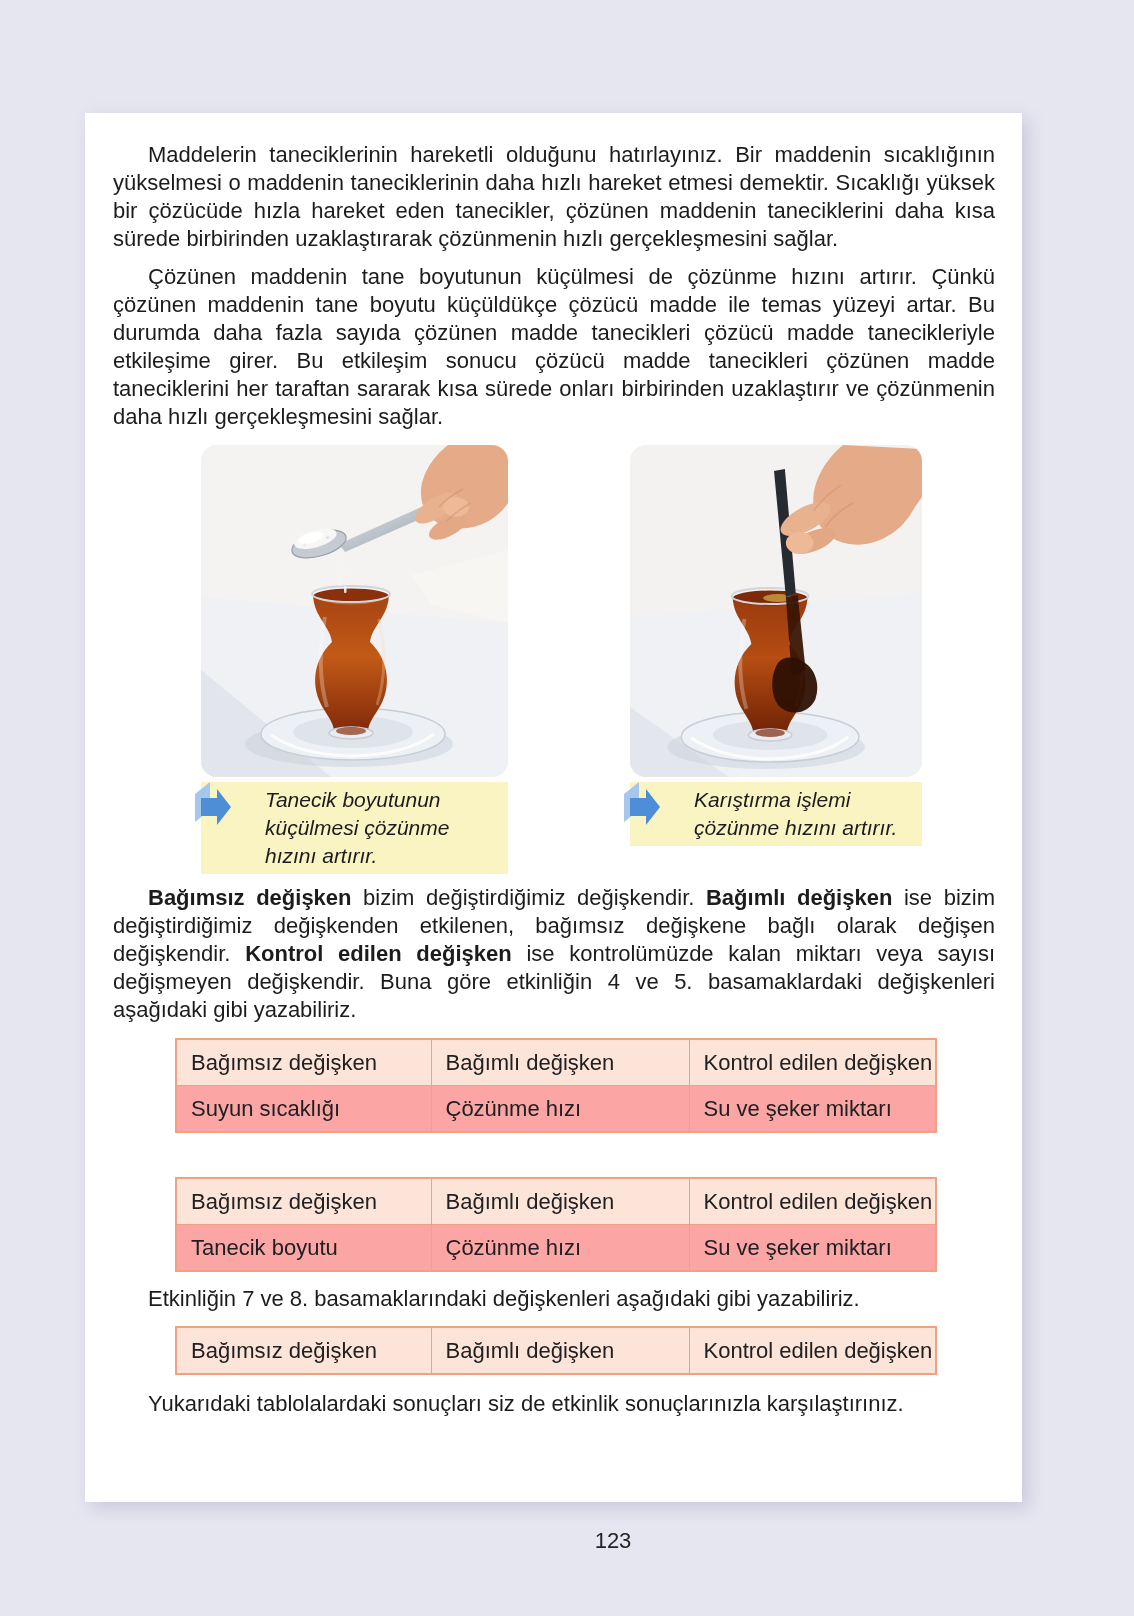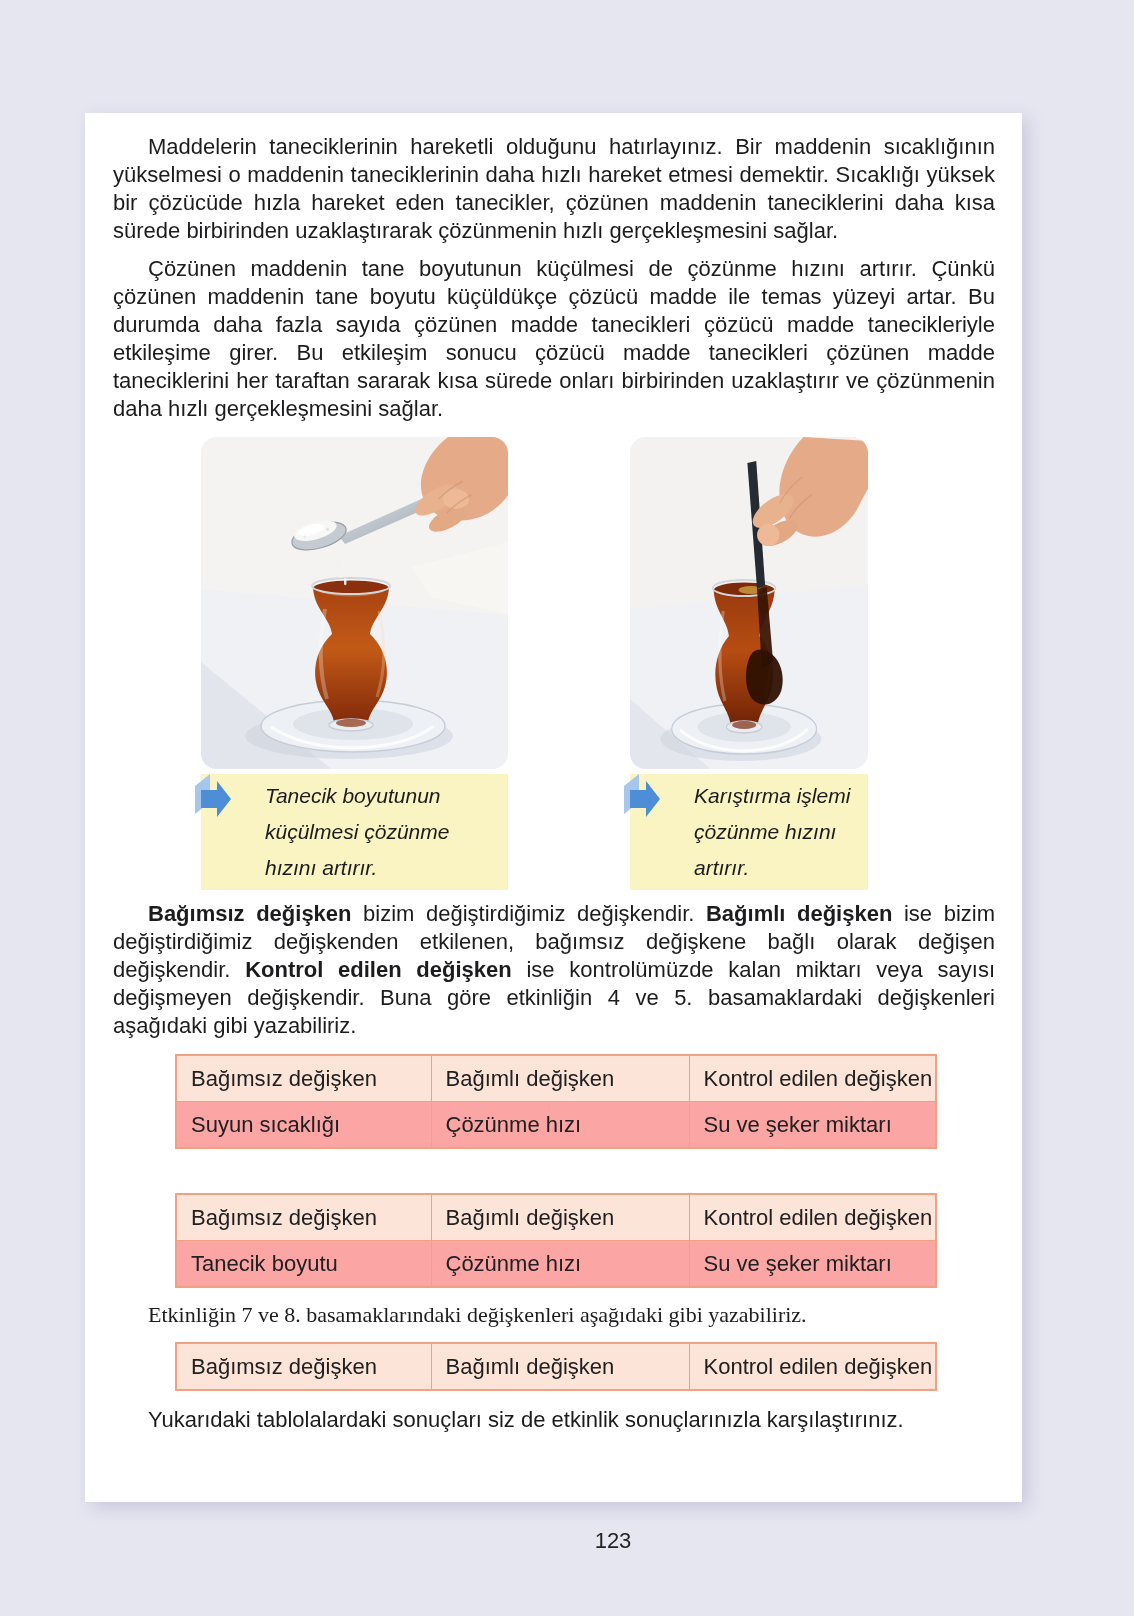--- a/index.html
+++ b/index.html
@@ -9,49 +9,49 @@
     font-family:"Liberation Sans", sans-serif;
     position:relative;
     -webkit-font-smoothing:antialiased;
   }
   .page {
     position:absolute; left:85px; top:113px;
     width:937px; min-height:1389px;
     background:#ffffff;
     box-shadow:6px 6px 16px rgba(125,125,165,0.28);
     box-sizing:border-box;
-    padding:20px 27px 6px 28px;
+    padding:28px 27px 6px 28px;
   }
   p.body {
     margin:0;
     font-size:22px; line-height:28px;
     color:#1c1c1e;
     text-align:justify;
     text-indent:35px;
   }
   p.mt10 { margin-top:10px; }
   p.mt24 { margin-top:24px; }
-  p.mt13 { margin-top:13px;font-family:Liberation Serif, serif; }
+  p.mt13 { margin-top:13px; }
   p.mt15 { margin-top:15px; }
   b { font-weight:bold; }
 
   .figrow { margin-top:14px; padding-left:88px; display:flex; }
   .fig { width:307px; }
-  .fig.right { width:238px; margin-left:122px; }
+  .fig.right { width:292px; margin-left:122px; }
   .photo {
     height:332px; border-radius:16px; overflow:hidden;
     background:#f2f1ef;
   }
   .photo svg { display:block; width:100%; height:100%; }
   .caption {
     position:relative; margin-top:5px; min-height:62px;
     background:#faf4c3;
     padding:4px 6px 4px 64px;
     box-sizing:border-box;
-    font-style:italic; font-size:21px; line-height:36px; color:#1c1c1e;
+    font-style:italic; font-size:21px; line-height:28px; color:#1c1c1e;
   }
   .arrow-badge { position:absolute; left:-8px; top:-2px; width:40px; height:50px; }
 
   table.vars {
     border-collapse:collapse; table-layout:fixed;
     width:760px; margin-left:62px;
     border:2px solid #f0a183;
   }
   table.vars td {
     border:1.5px solid #f0a183;

